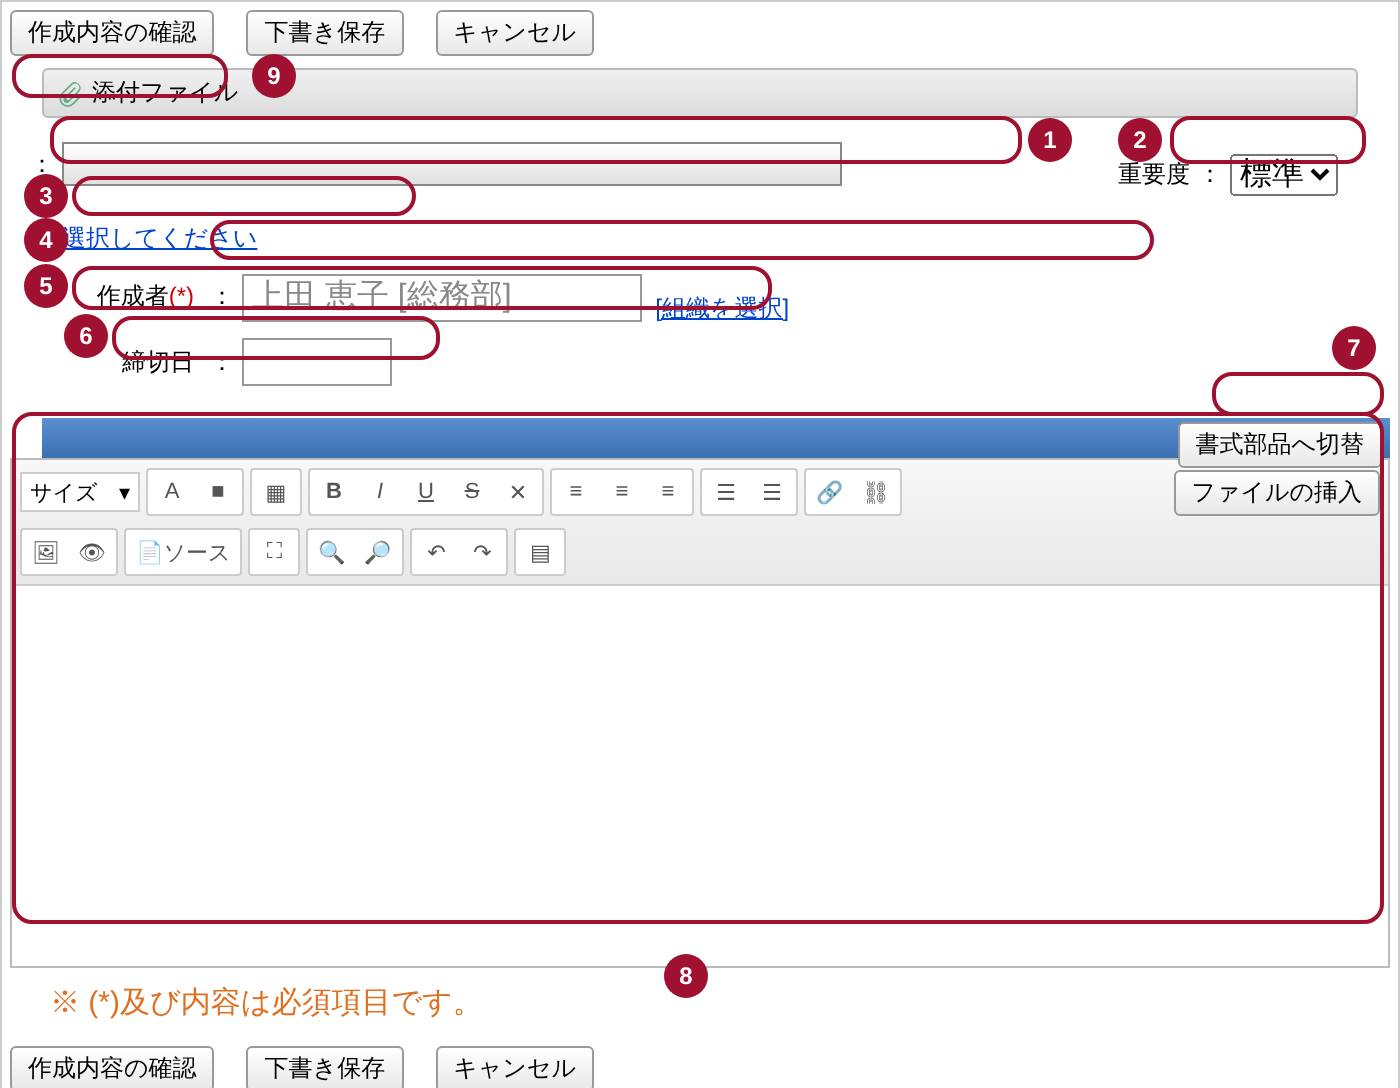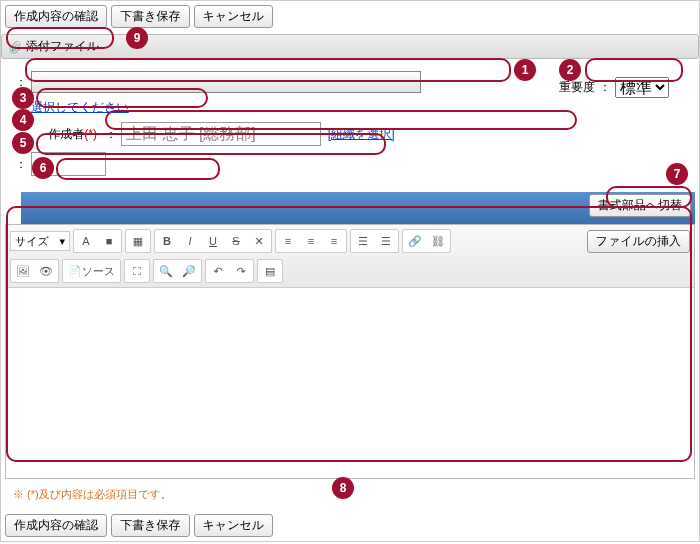--- a/index.html
+++ b/index.html
@@ -1,43 +1,43 @@
 <!DOCTYPE html>
 <html><head>
 <meta charset="utf-8">
 <style>
 * { box-sizing: border-box; margin: 0; padding: 0; }
 body { font-family: "MS PGothic", sans-serif; font-size: 12px; background: #fff; width: 700px; }
-.topbar, .bottombar { padding: 4px; display: flex; gap: 4px; }
+.topbar, .bottombar { padding: 4px; display: flex; gap: 16px; }
 button { font-size: 12px; padding: 2px 8px; background: linear-gradient(#fff,#e8e8e8); border: 1px solid #999; border-radius: 3px; cursor: pointer; }
-.attach-bar { background: linear-gradient(#f0f0f0,#dcdcdc); border: 1px solid #bbb; padding: 3px 6px; display: flex; align-items: center; margin: 2px 0; border-radius: 3px; }
+.attach-bar { background: linear-gradient(#f0f0f0,#dcdcdc); border: 1px solid #bbb; padding: 3px 6px; display: flex; align-items: center; margin: 2px 20px; border-radius: 3px; }
 .clip-icon { width: 14px; height: 14px; margin-right: 4px; }
 .form-area { padding: 6px 10px 4px 10px; position: relative; }
 .row { display: flex; align-items: center; margin: 4px 0 6px 0; position: relative; }
 .label { min-width: 90px; text-align: right; padding-right: 4px; }
 .req { color: #c00; }
 .colon { margin: 0 4px; }
 .select-big { flex: 1; max-width: 390px; height: 22px; background: linear-gradient(#fff,#e0e0e0); border: 1px solid #888; }
 .priority { position: absolute; right: 20px; top: 6px; display: flex; align-items: center; }
 select { font-size: 16px; }
-a { color: #0044cc; text-decoration: underline; cursor: pointer; }
+a { color: #0044cc; text-decoration: underline; cursor: pointer; margin-top: 12px; }
 .chkrow { margin-left: 110px; display: flex; gap: 12px; align-items: center; }
 input[type=text] { border: 1px solid #999; padding: 2px 4px; font-size: 16px; }
 .author-input { width: 200px; color: #888; }
 .date-input { width: 75px; }
-.bluebar { background: linear-gradient(#5a8fd0,#3b6fb0); height: 32px; margin: 6px 4px 0 20px; position: relative; }
+.bluebar { background: linear-gradient(#5a8fd0,#3b6fb0); height: 20px; margin: 6px 4px 0 20px; position: relative; }
 .switch-btn { position: absolute; right: 4px; top: 2px; }
 .editor-wrap { border: 1px solid #bbb; margin: 0 4px; }
 .toolbar { background: linear-gradient(#f8f8f8,#e8e8e8); border-bottom: 1px solid #ccc; padding: 4px; display: flex; flex-wrap: wrap; gap: 3px; align-items: center; }
 .toolbar .grp { display: flex; gap: 1px; border: 1px solid #ccc; border-radius: 2px; background: #fff; padding: 1px; }
 .tbtn { width: 22px; height: 20px; display: flex; align-items: center; justify-content: center; font-size: 11px; cursor: pointer; color: #555; }
 .size-sel { width: 60px; height: 20px; border: 1px solid #ccc; background: #fff; display: flex; align-items: center; padding: 0 4px; font-size: 11px; }
 .file-btn { margin-left: auto; }
 .editor-body { height: 190px; background: #fff; }
-.note { color: #e07020; font-size: 11px; padding: 8px 12px; }
+.note { color: #e07020; font-size: 15px; padding: 8px 24px; }
 .callout { position: absolute; width: 22px; height: 22px; background: #a01030; color: #fff; border-radius: 50%; display: flex; align-items: center; justify-content: center; font-weight: bold; font-size: 12px; z-index: 10; }
 .ring { position: absolute; border: 2px solid #a01030; border-radius: 10px; z-index: 5; pointer-events: none; }
 .overlay { position: absolute; top: 0; left: 0; width: 700px; height: 544px; pointer-events: none; }
 .outer { border: 1px solid #ccc; position: relative; }
 </style>
 </head>
 <body>
 
 <div class="outer">
 
@@ -72,20 +72,21 @@
 
 
   <div class="row">
     <span class="label"><span>作成者</span><span class="req">(*)</span></span>
     <span class="colon">：</span>
     <input type="text" class="author-input" value="上田 恵子 [総務部]" style="">
     &nbsp;&nbsp;<a>[組織を選択]</a>
   </div>
 
   <div class="row">
+    <span class="label">締切日</span>
     <span class="colon">：</span>
     <input type="text" class="date-input" style="">
   </div>
 </div>
 
 <div class="bluebar">
   <button class="switch-btn">書式部品へ切替</button>
 </div>
 
 <div class="editor-wrap">

